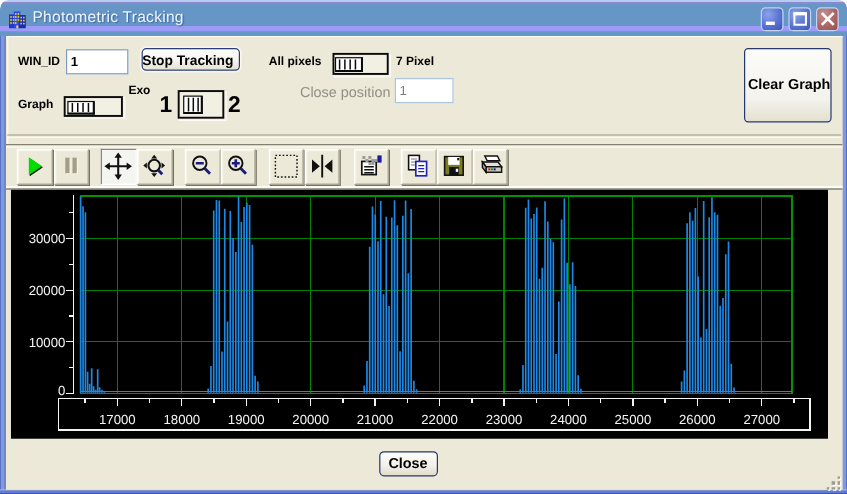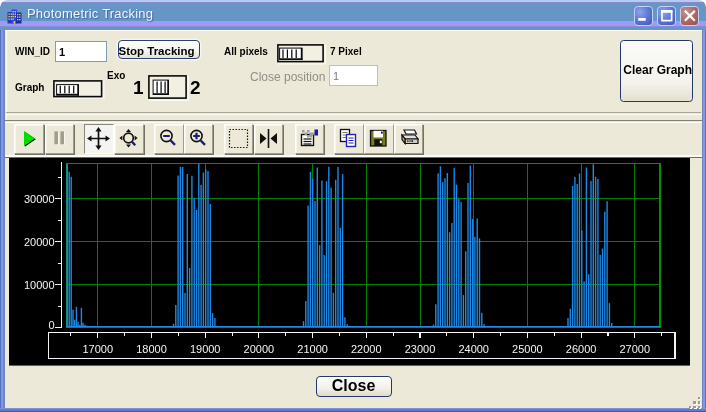--- a/index.html
+++ b/index.html
@@ -17,21 +17,21 @@
 .wb.mn { left:633.5px; background:radial-gradient(circle at 30% 28%, #8EA3EC 0%, #5874D2 55%, #3E55BC 100%); }
 .wb.mx { left:656.5px; background:radial-gradient(circle at 30% 28%, #8EA3EC 0%, #5874D2 55%, #3E55BC 100%); }
 .wb.cl { left:679.7px; background:radial-gradient(circle at 30% 28%, #C49090 0%, #AC6666 55%, #93504E 100%); }
 .content { position:absolute; left:4.5px; top:29.5px; width:697px; height:378px; background:#ECE9D8; }
 .lb { position:absolute; font-size:10px; font-weight:bold; color:#000; white-space:nowrap; }
 .biglb { position:absolute; font-size:19px; font-weight:bold; color:#000; }
 .inp { position:absolute; background:#FFF; border:1px solid #7F9DB9; font-size:11px; font-weight:bold; padding-left:3px; color:#000; }
 .inp.dis { border:1px solid #ABC4DE; color:#7F7F7F; font-weight:normal; }
 .stopbtn { position:absolute; left:117.5px; top:39.5px; width:82.5px; height:19px; white-space:nowrap; background:linear-gradient(to bottom,#FEFEFC,#F4F3ED 60%,#E6E2D2); border:1.7px solid #2A3E78; border-radius:4px; font-size:11.5px; font-weight:bold; text-align:left; line-height:21px; box-shadow:0 0 0 1.5px #F6F5EF; }
 .clearbtn { position:absolute; left:620px; top:40px; width:73px; height:61.5px; background:linear-gradient(to bottom,#FBFBF9,#F3F2EC 70%,#E4E0D0); border:1.6px solid #24386E; border-radius:3.5px; font-size:12px; font-weight:bold; text-align:right; line-height:58px; }
-.closebtn { position:absolute; left:315.5px; top:375.5px; width:76px; height:21px; background:linear-gradient(to bottom,#FDFDFA,#F1F0E9 60%,#E0DCC8); border:1.5px solid #25396F; border-radius:4px; font-size:16px; font-weight:bold; text-align:center; line-height:18px; }
+.closebtn { position:absolute; left:315.5px; top:375.5px; width:49px; height:21px; background:linear-gradient(to bottom,#FDFDFA,#F1F0E9 60%,#E0DCC8); border:1.5px solid #25396F; border-radius:4px; font-size:12px; font-weight:bold; text-align:center; line-height:18px; }
 .tstrip { position:absolute; left:4.5px; top:120.3px; width:697px; height:37.9px; background:#ECE9D8; border-top:1.3px solid #82806F; }
 .tstriph { position:absolute; left:4.5px; top:121.6px; width:697px; height:1.2px; background:#FDFCF7; }
 .tbtn { position:absolute; top:124px; width:29.5px; height:30px; background:#ECE9D8; border-top:1.6px solid #FEFEFB; border-left:1.6px solid #FEFEFB; border-right:1.6px solid #9F9C88; border-bottom:1.6px solid #9F9C88; box-shadow:1px 1px 0 #747264, inset 1px 1px 0 #F6F5EE; }
 .tbtn svg { display:block; margin:0.5px auto; }
 .tbtn.pressed { background:#F4F4F0; border-top:1.6px solid #8A887A; border-left:1.6px solid #8A887A; border-right:1.6px solid #FFF; border-bottom:1.6px solid #FFF; box-shadow:none; }
 .chart { position:absolute; left:9px; top:158.2px; }
 .grip { position:absolute; width:2.5px; height:2.5px; background:#9E9C8E; box-shadow:1px 1px 0 #FFF; }
 </style></head>
 <body>
 <div class="win">

